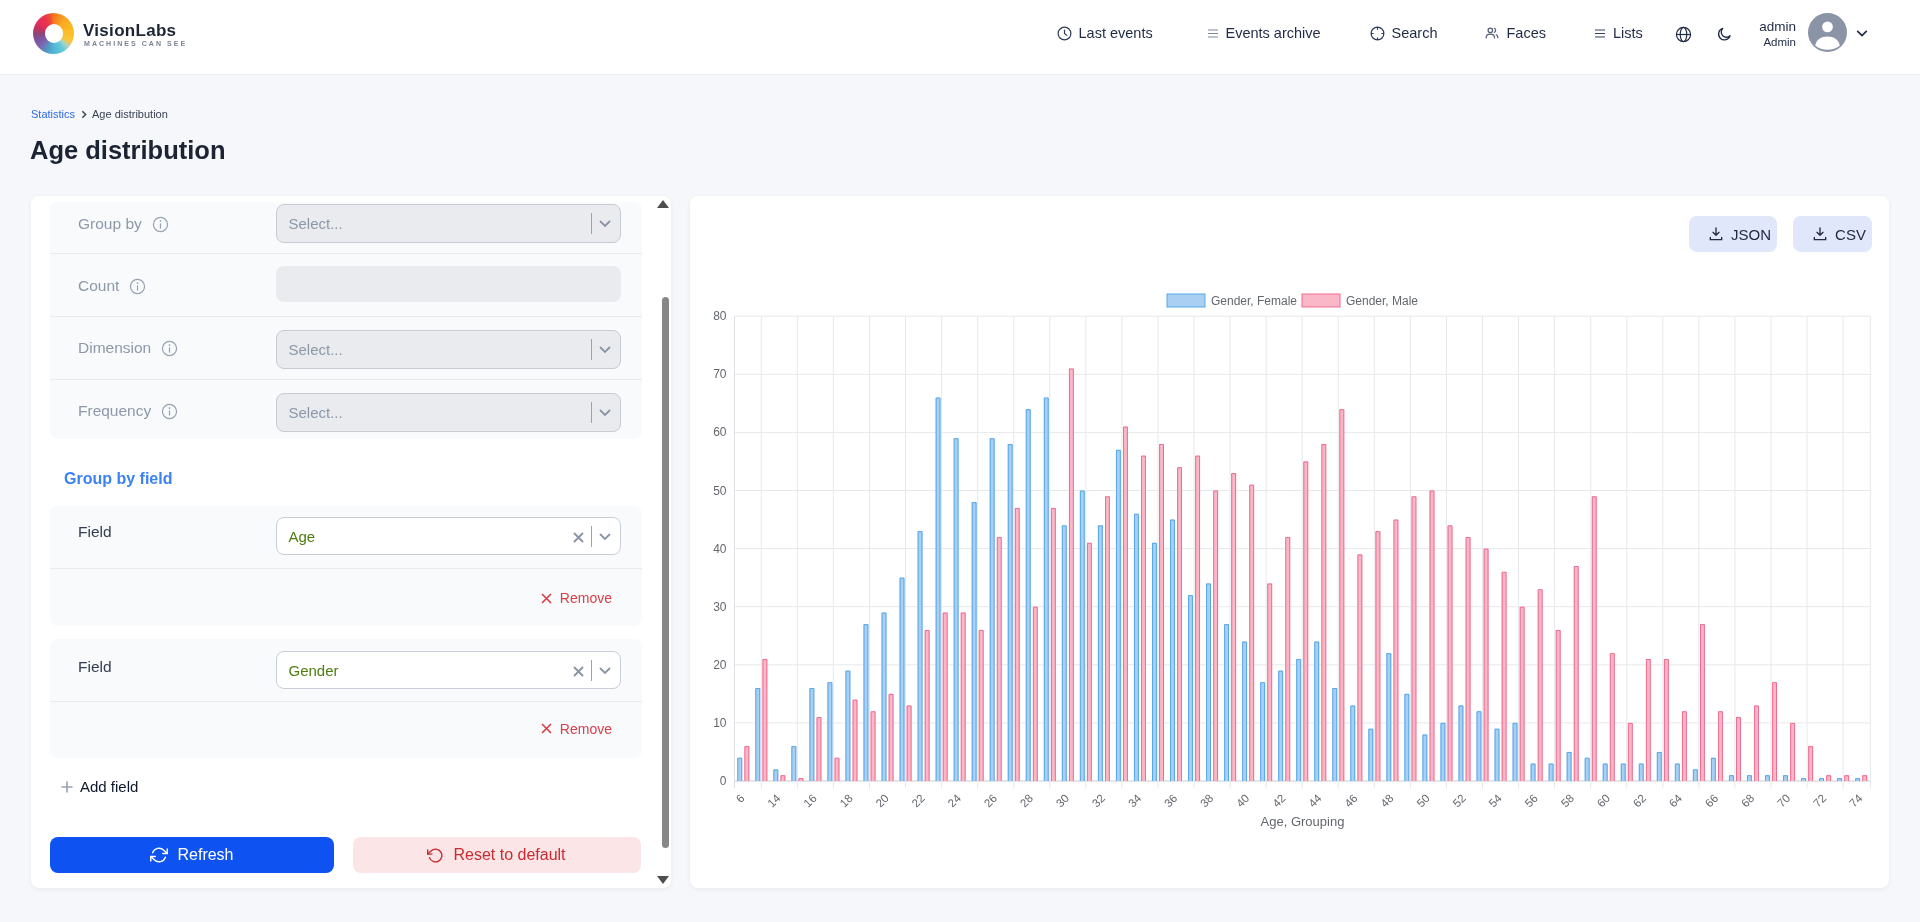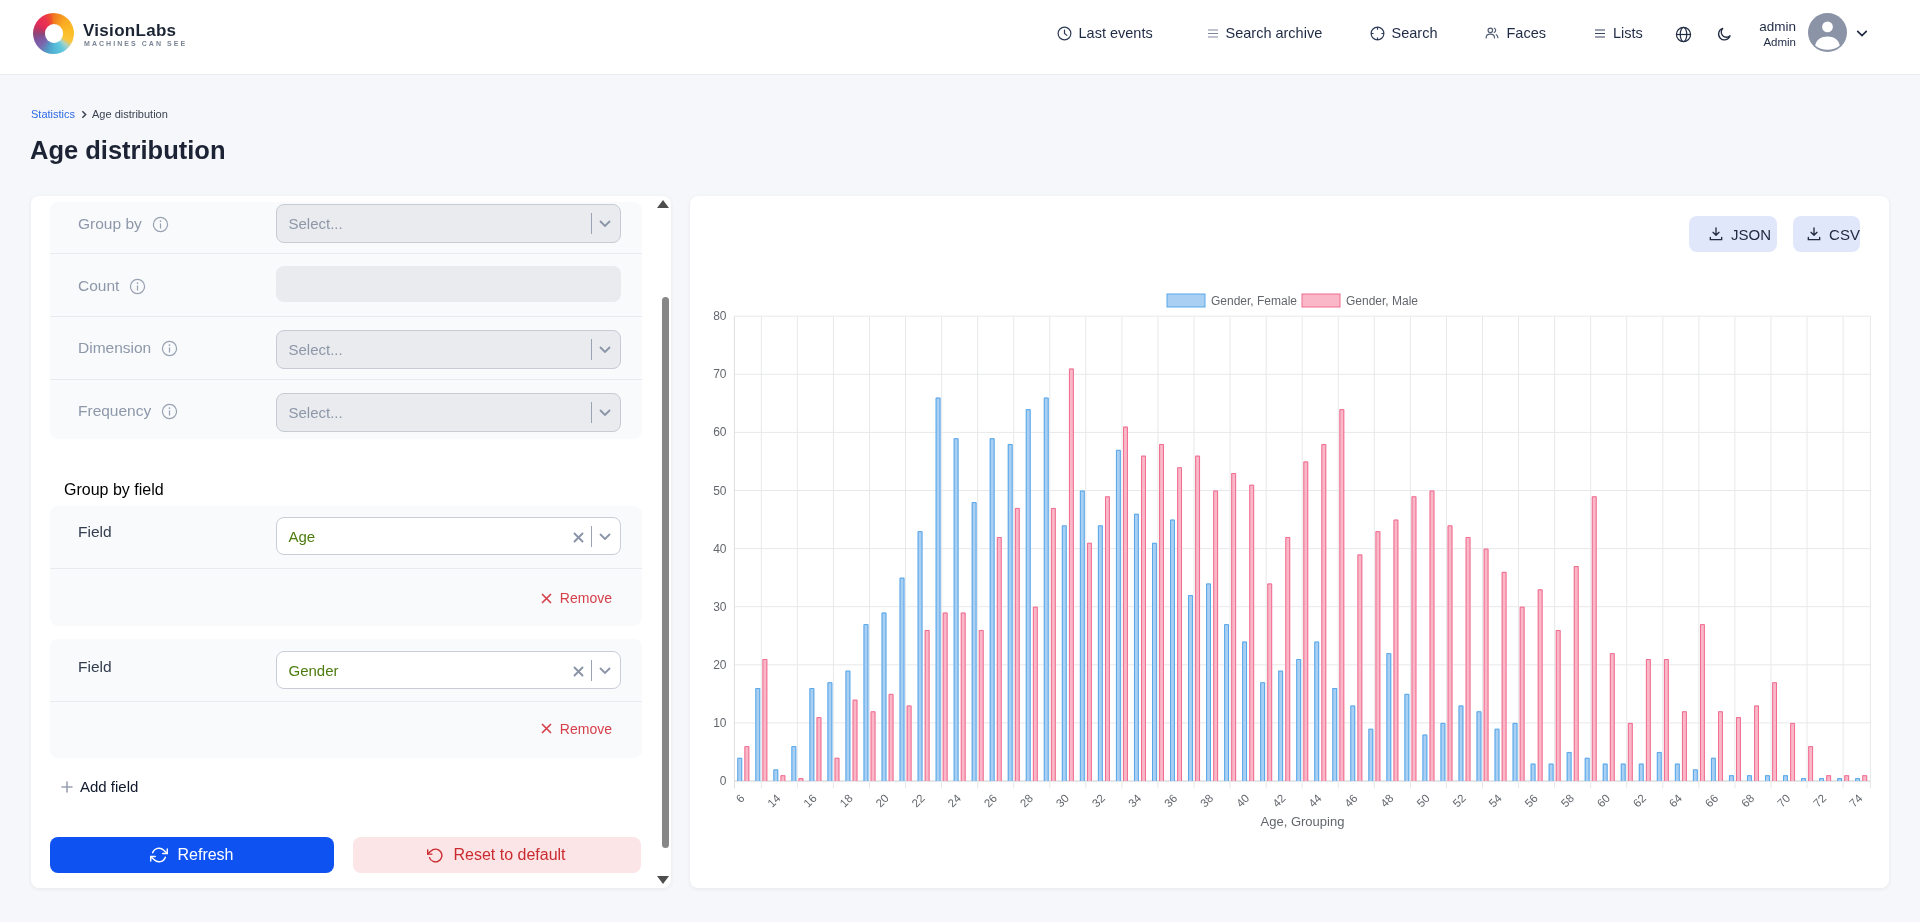--- a/index.html
+++ b/index.html
@@ -50,21 +50,21 @@
     <svg width="15" height="15" viewBox="0 0 24 24" fill="none" stroke="#2d3a55" stroke-width="1.9">
         <circle cx="12" cy="12" r="10.2"></circle>
         <path d="M12 6.5V12l3.8 3" stroke-linecap="round"></path>
       </svg>
     <span>Last events</span>
   </div>
   <div class="navitem" style="left:1206.5px">
     <svg width="12" height="13" viewBox="0 0 24 24" fill="none" stroke="#7e889c" stroke-width="2.4">
         <path d="M2 5h20M2 12h20M2 19h20"></path>
       </svg>
-    <span>Search archive</span>
+    <span>Events archive</span>
   </div>
   <div class="navitem" style="left:1369.5px">
     <svg width="15" height="15" viewBox="0 0 24 24" fill="none" stroke="#2d3a55" stroke-width="1.9">
         <circle cx="12" cy="12" r="10.2"></circle>
         <path d="M12 1.8v4M12 18.2v4M1.8 12h4M18.2 12h4"></path>
       </svg>
     <span>Search</span>
   </div>
   <div class="navitem" style="left:1483.5px">
     <svg width="16" height="16" viewBox="0 0 24 24" fill="none" stroke="#525d74" stroke-width="1.8">
@@ -161,21 +161,21 @@
       </svg>
   </div>
   <div class="sel" style="top:197px">
     <span class="ph">Select...</span>
       <span class="sep"></span>
     <svg style="position:absolute;right:9px;top:15px" width="12" height="8" viewBox="0 0 12 8" fill="none" stroke="#8a94a6" stroke-width="1.8" stroke-linecap="round">
         <path d="M1.5 1.5L6 6l4.5-4.5"></path>
       </svg>
   </div>
 
-  <div style="position:absolute;left:33px;top:285px;font-size:16px;font-weight:400;color:#000000">Group by field</div>
+  <div style="position:absolute;left:33px;top:274px;font-size:16px;font-weight:700;color:#3b82f6">Group by field</div>
 
   <div class="fieldbox" style="top:309.5px;height:120.5px"></div>
   <div class="flabel dark" style="top:325px;height:22px">Field</div>
   <div class="sel white" style="top:321px">
     <span class="val">Age</span>
       <span class="sep" style="top:8px"></span>
     <svg style="position:absolute;right:36px;top:14px" width="11" height="11" viewBox="0 0 11 11" fill="none" stroke="#8a94a6" stroke-width="1.9" stroke-linecap="round">
         <path d="M1.5 1.5l8 8M9.5 1.5l-8 8"></path>
       </svg>
     <svg style="position:absolute;right:9px;top:15px" width="12" height="8" viewBox="0 0 12 8" fill="none" stroke="#8a94a6" stroke-width="1.8" stroke-linecap="round">
@@ -240,21 +240,21 @@
 </div>
 
 <div class="card" id="rcard">
   <div class="dlbtn" style="left:999px;width:88px">
     <svg width="16" height="16" viewBox="0 0 24 24" fill="none" stroke="#212b42" stroke-width="2">
         <path d="M12 3v11m0 0l4.5-4.5M12 14L7.5 9.5" stroke-linecap="round" stroke-linejoin="round"></path>
         <path d="M3.5 17v3.5h17V17" stroke-linecap="round"></path>
       </svg>
     <span>JSON</span>
   </div>
-  <div class="dlbtn" style="left:1103px;width:67px">
+  <div class="dlbtn" style="left:1103px;width:79px">
     <svg width="16" height="16" viewBox="0 0 24 24" fill="none" stroke="#212b42" stroke-width="2">
         <path d="M12 3v11m0 0l4.5-4.5M12 14L7.5 9.5" stroke-linecap="round" stroke-linejoin="round"></path>
         <path d="M3.5 17v3.5h17V17" stroke-linecap="round"></path>
       </svg>
     <span>CSV</span>
   </div>
   <svg width="1189" height="692" viewBox="0 0 1189 692" style="position:absolute;left:0;top:0;font-family:'Liberation Sans',sans-serif">
 <line x1="44.4" y1="585.0" x2="1180.4" y2="585.0" stroke="#c9ccd1" stroke-width="1"></line>
 <text x="36.5" y="589.0" font-size="12" fill="#63676d" text-anchor="end">0</text>
 <line x1="44.4" y1="526.9" x2="1180.4" y2="526.9" stroke="#e7e8ea" stroke-width="1"></line>

